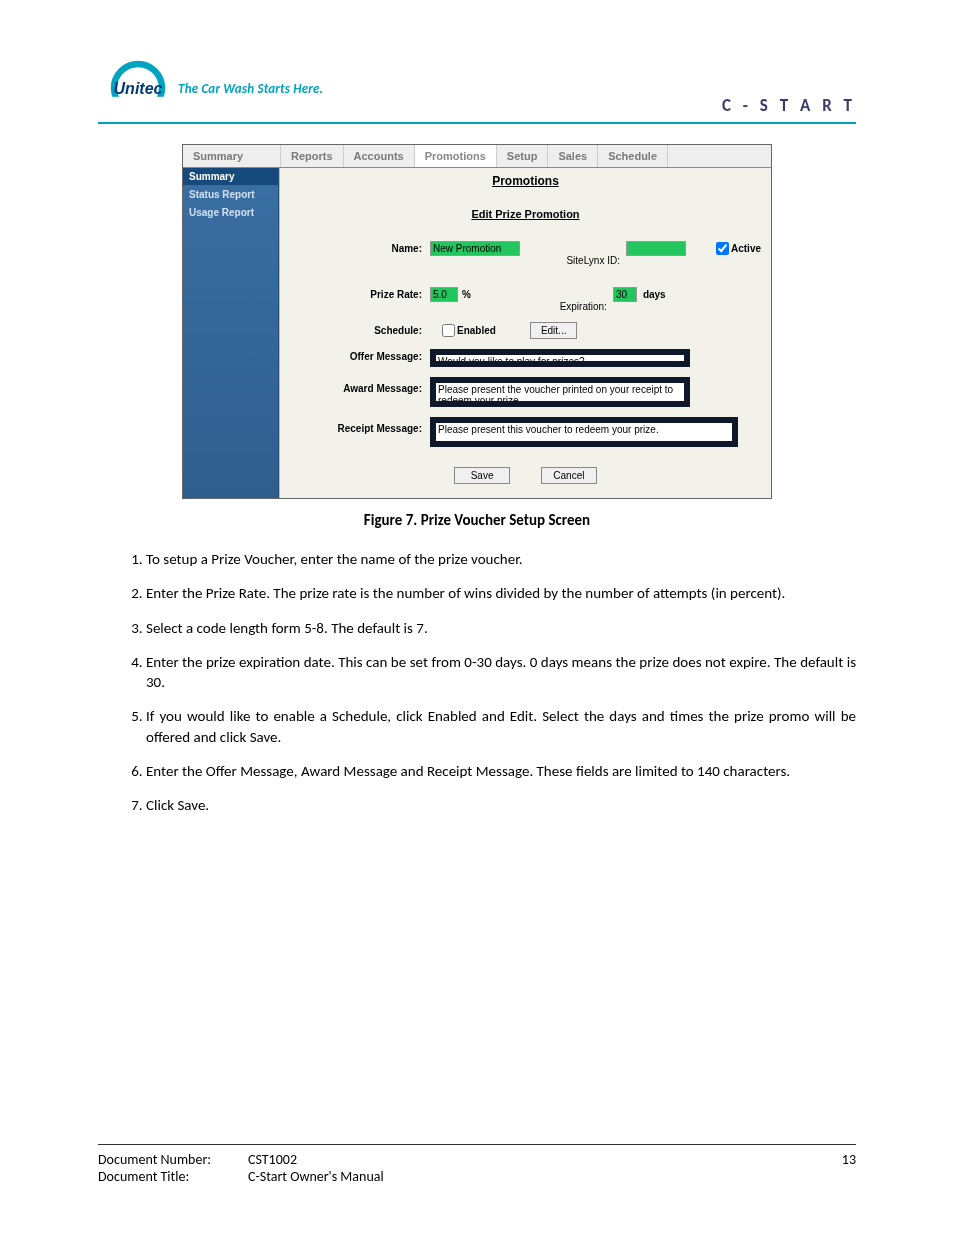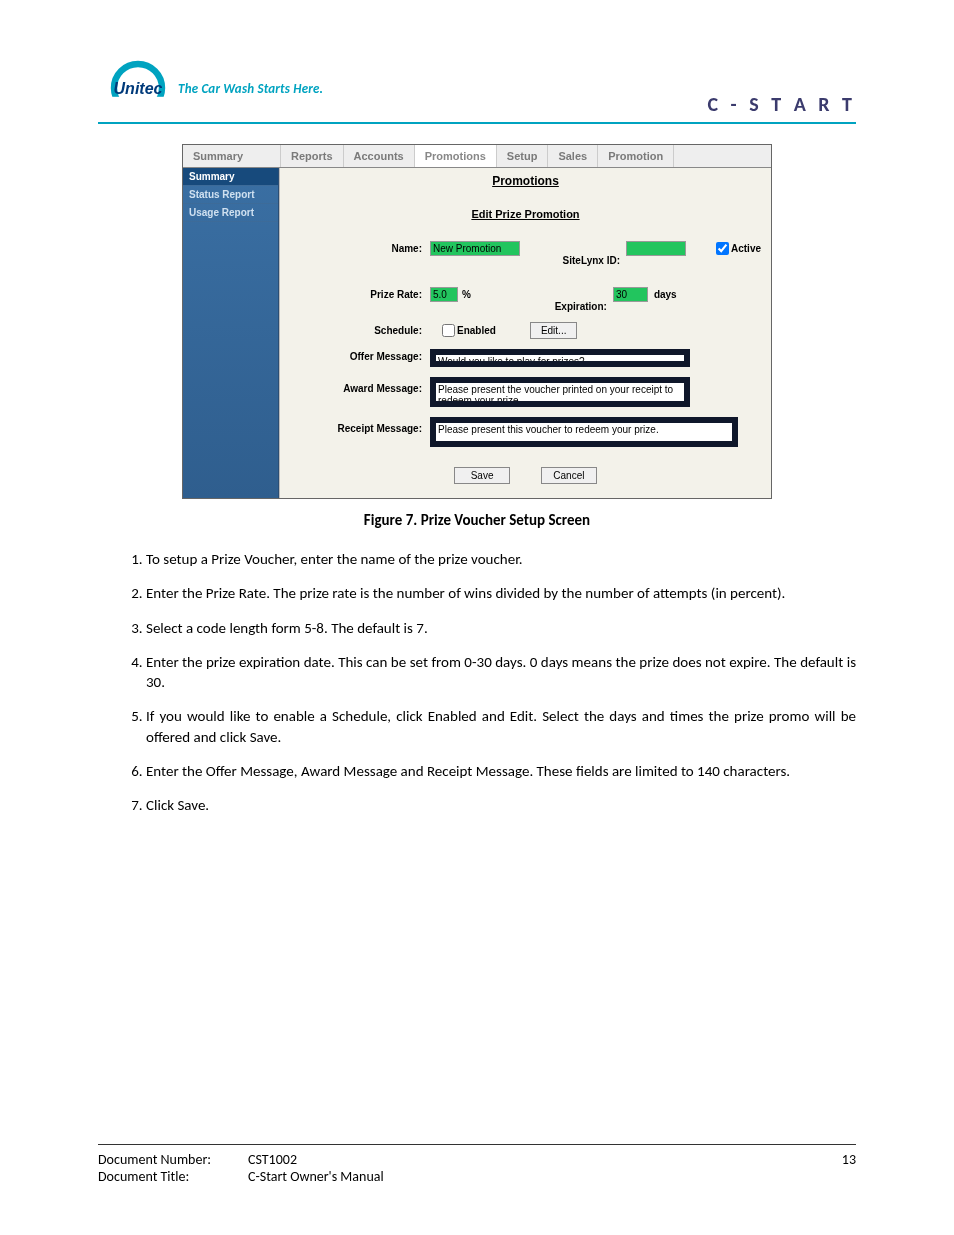--- a/index.html
+++ b/index.html
@@ -3,36 +3,36 @@
 <meta charset="utf-8">
 <style>
   * { box-sizing: border-box; margin: 0; padding: 0; }
   body { font-family: Calibri, Arial, sans-serif; font-size: 14px; color: #000; background: #fff; width: 954px; margin: 0 auto; }
   .page { padding: 60px 98px 50px 98px; min-height: 1235px; position: relative; }
   .header { display: flex; align-items: flex-end; justify-content: space-between; border-bottom: 2px solid #00a3c0; padding-bottom: 6px; margin-bottom: 20px; }
   .logo-block { display: flex; align-items: center; }
   .logo { width: 80px; height: 56px; position: relative; }
   .logo svg { width: 100%; height: 100%; }
   .tagline { color: #00a3c0; font-size: 13px; font-style: italic; font-weight: bold; letter-spacing: 0.2px; }
-  .doc-section { color: #3b3b6d; font-weight: bold; letter-spacing: 4px; font-size: 20px; }
+  .doc-section { color: #3b3b6d; font-weight: bold; letter-spacing: 4px; font-size: 17px; }
   .screenshot { width: 590px; margin: 10px auto 12px auto; border: 1px solid #666; background: #f7f7f0; font-family: Verdana, Arial, sans-serif; font-size: 10px; }
   .tabbar { display: flex; align-items: flex-end; border-bottom: 1px solid #888; background: #eee; }
   .tab { flex: 0 0 auto; padding: 5px 10px; color: #7a7a7a; font-weight: bold; font-size: 11px; border-right: 1px solid #ccc; }
   .tab.firstwide { width: 98px; }
   .tab.active { background: #fff; color: #888; }
   .ss-body { display: flex; }
   .sidebar { width: 98px; background: linear-gradient(#3a6fa3,#2f5e8e); border-right: 1px solid #2b4e74; }
   .sidebar .sb-item { padding: 3px 6px; color: #cfe0f0; font-size: 10px; border-bottom: 1px solid #3d6b99; font-weight: bold; }
   .sidebar .sb-item.selected { background: #174a7c; color: #fff; }
   .panel { flex: 1; background: #f3f2ea; padding: 4px 10px 14px 10px; border-left: 1px solid #bbb; }
   .panel-title { text-align: center; font-weight: bold; text-decoration: underline; font-size: 12px; margin: 2px 0 4px 0; color: #000; }
   .panel-sub { text-align: center; font-weight: bold; text-decoration: underline; font-size: 11px; margin-bottom: 10px; color: #000; margin-top: 20px; }
   .formrow { display: flex; align-items: center; margin-bottom: 10px; }
   .lbl { width: 140px; text-align: right; padding-right: 8px; font-weight: bold; color: #000; }
-  .lbl2 { width: 106px; text-align: right; padding-right: 6px; font-weight: bold; color: #000; margin-top: 25px; }
+  .lbl2 { width: 106px; text-align: right; padding-right: 6px; font-weight: normal; color: #000; margin-top: 25px; }
   input.tx { font-family: inherit; font-size: 10px; padding: 1px 2px; border: 1px solid #999; background: #22c55e; }
   textarea.tx { font-family: inherit; font-size: 10px; padding: 1px 2px; border: 6px solid #0f172a; background: #fff; resize: none; }
   .pct { font-weight: bold; margin-left: 4px; }
   .btn { font-family: inherit; font-size: 10px; padding: 2px 10px; background: #f0f0f0; border: 1px solid #888; }
   .chk { margin-right: 2px; vertical-align: middle; }
   .rowbtns { text-align: center; margin-top: 20px; }
   .rowbtns .btn { margin: 0 14px; min-width: 56px; }
   .caption { text-align: center; font-weight: bold; font-size: 15px; margin: 8px 0 20px 0; }
   ol.steps { list-style: decimal; padding-left: 48px; }
   ol.steps li { margin-bottom: 14px; font-size: 15px; line-height: 1.35; text-align: justify; }
@@ -61,21 +61,21 @@
   </div>
 
   <div class="screenshot">
     <div class="tabbar">
       <div class="tab firstwide">Summary</div>
       <div class="tab">Reports</div>
       <div class="tab">Accounts</div>
       <div class="tab active">Promotions</div>
       <div class="tab">Setup</div>
       <div class="tab">Sales</div>
-      <div class="tab">Promotion</div>
+      <div class="tab">Schedule</div>
     </div>
     <div class="ss-body">
       <div class="sidebar">
         <div class="sb-item selected">Summary</div>
         <div class="sb-item">Status Report</div>
         <div class="sb-item">Usage Report</div>
       </div>
       <div class="panel">
         <div class="panel-title">Promotions</div>
         <div class="panel-sub">Edit Prize Promotion</div>
@@ -89,21 +89,21 @@
           <input type="checkbox" class="chk" checked="" style="">
           <b>Active</b>
         </div>
 
         <div class="formrow">
           <span class="lbl">Prize Rate:</span>
           <input class="tx" style="width: 28px;" value="5.0">
           <span class="pct">%</span>
           <span style="width:36px"></span>
           <span class="lbl2">Expiration:</span>
-          <input class="tx" style="width: 35px;" value="30">
+          <input class="tx" style="width: 24px;" value="30">
           <span style="margin-left:6px;font-weight:bold">days</span>
         </div>
 
         <div class="formrow">
           <span class="lbl">Schedule:</span>
           <span style="width:12px"></span>
           <input type="checkbox" class="chk" style="">
           <b>Enabled</b>
           <span style="width:34px"></span>
           <button class="btn">Edit...</button>

